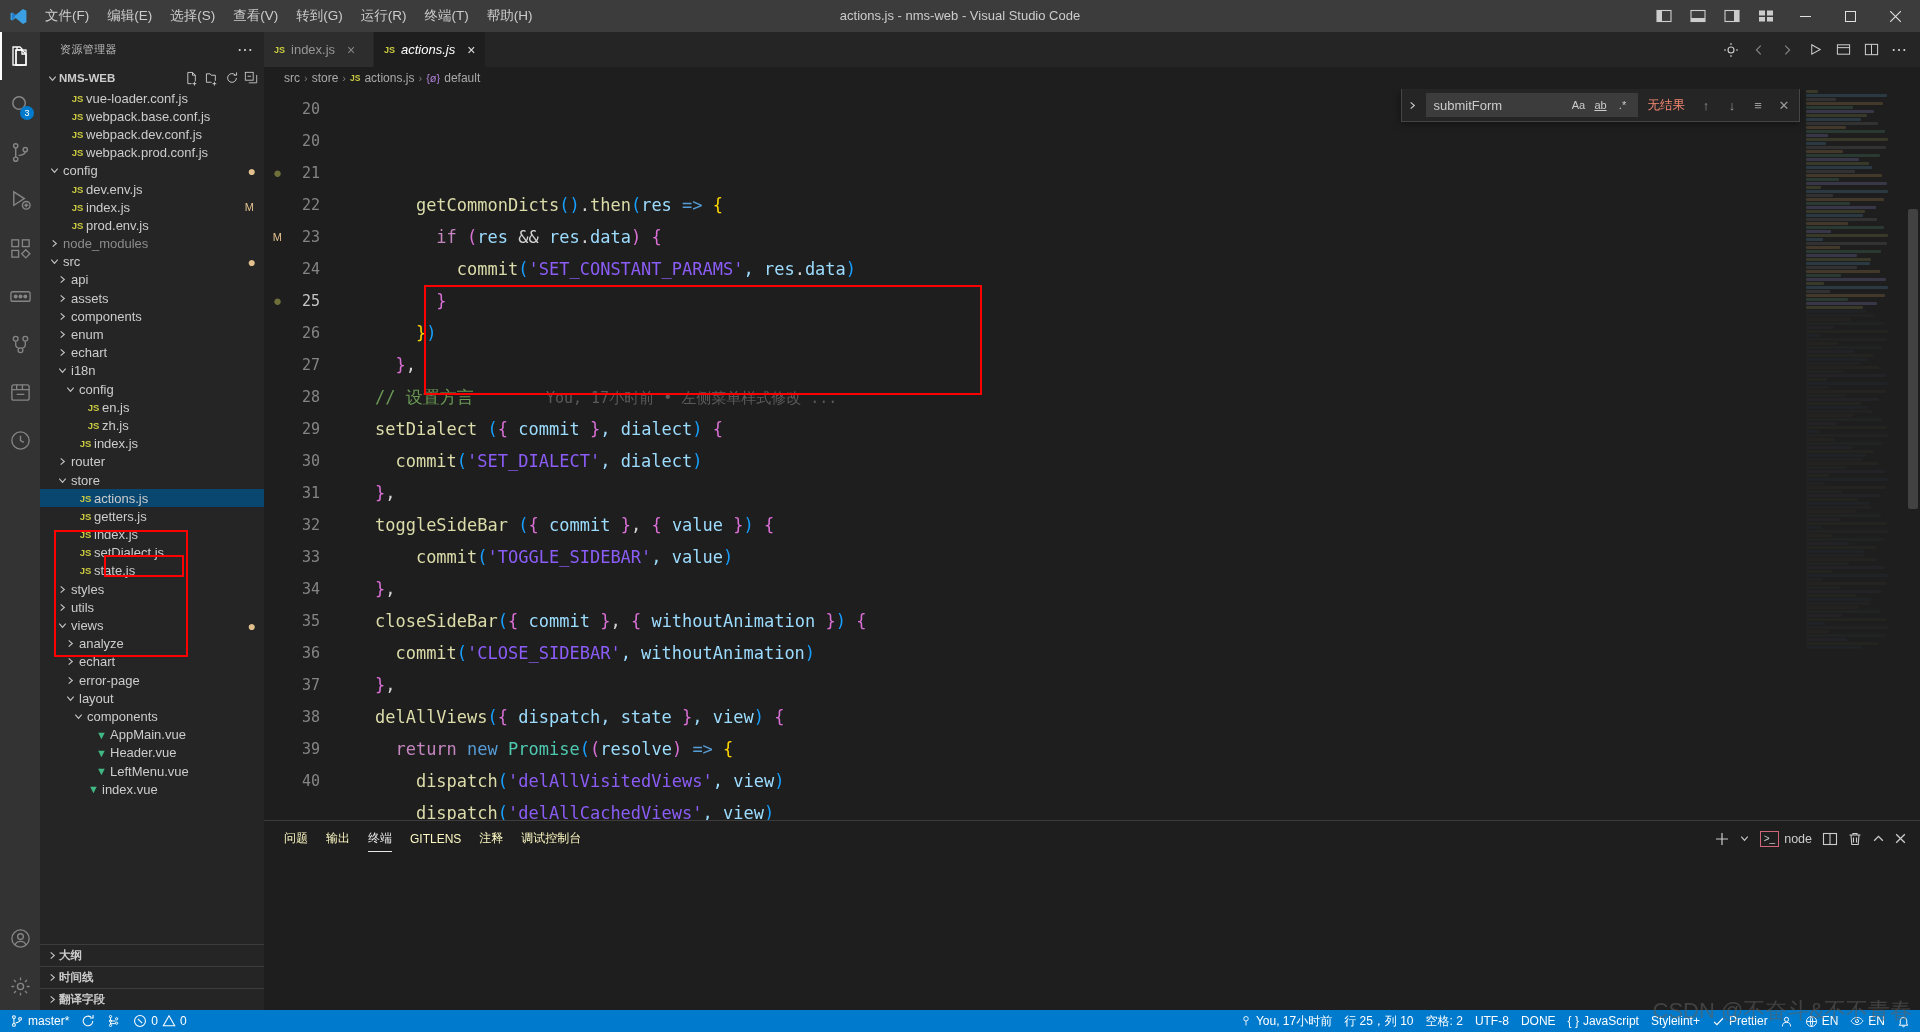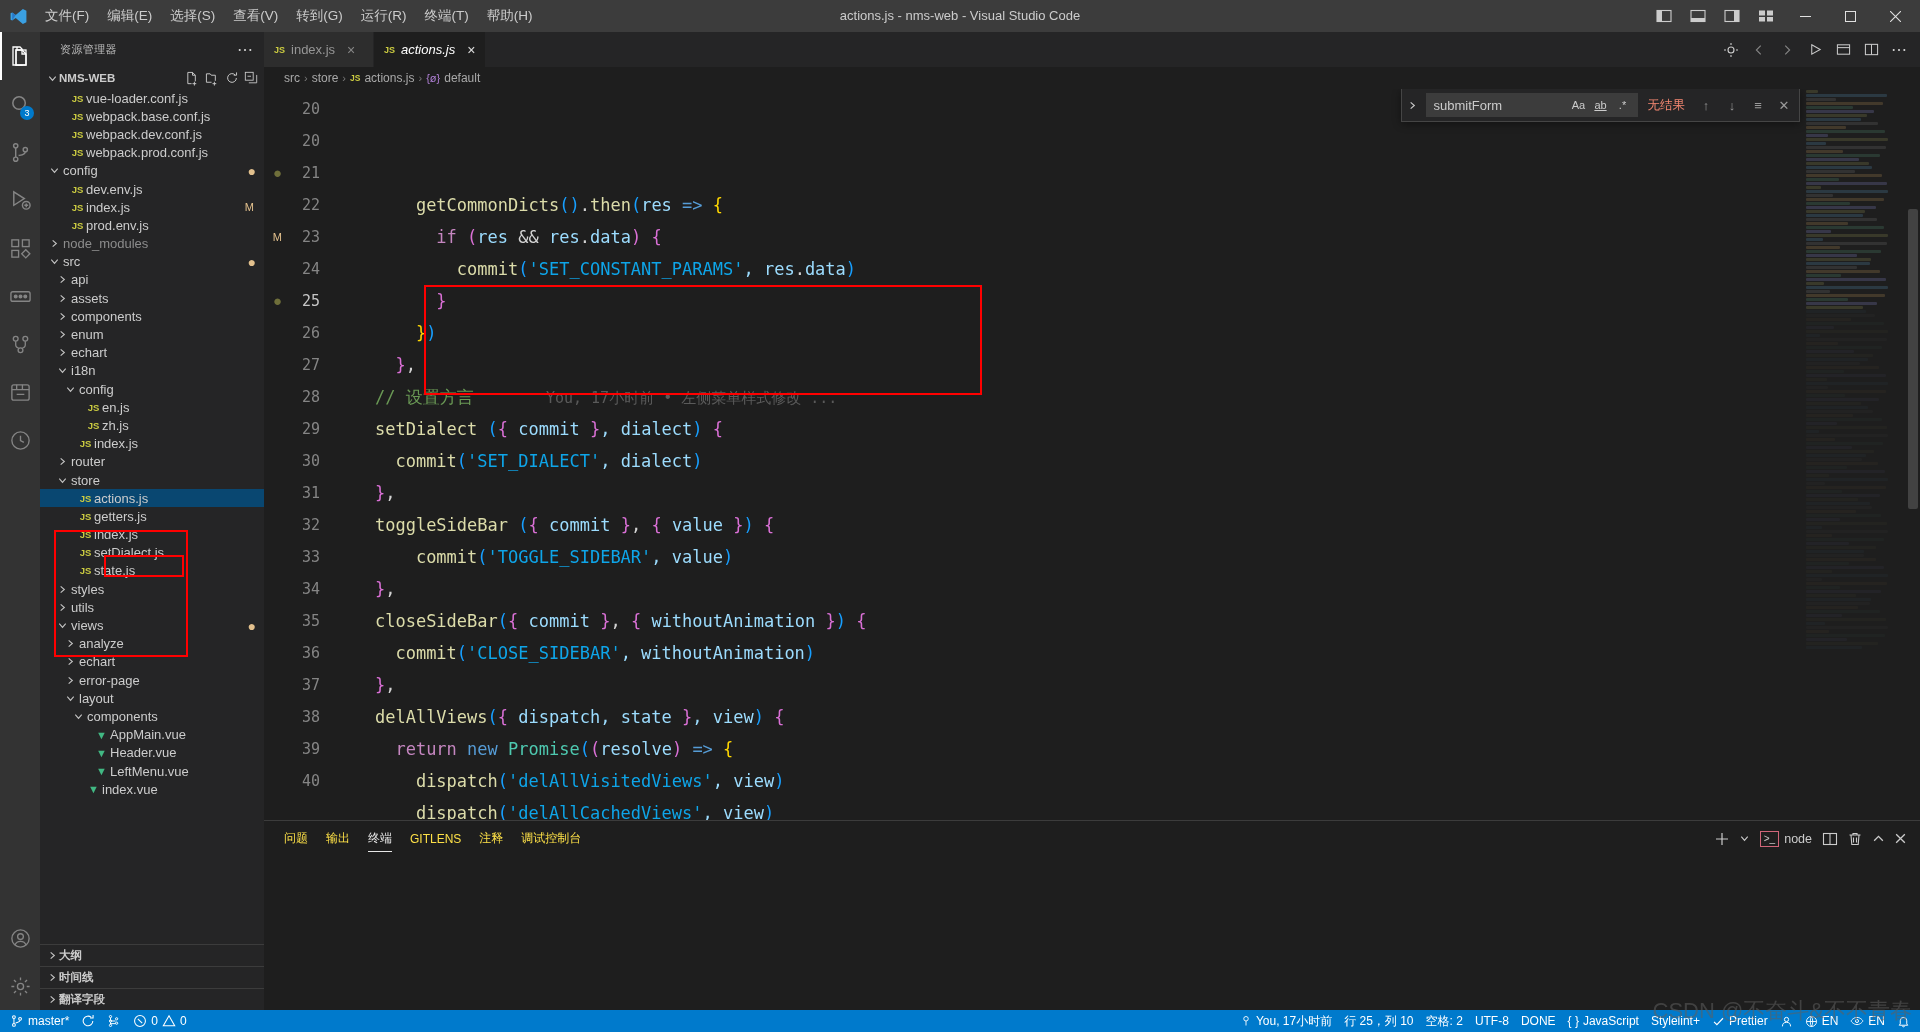--- a/index.html
+++ b/index.html
@@ -134,21 +134,21 @@
   .code {
     flex: 1; padding-top: 4px; font-family: "DejaVu Sans Mono", monospace;
     font-size: 17px; line-height: 32px; white-space: pre; position: relative; overflow: hidden;
   }
   .cl { height: 32px; line-height: 32px; position: relative; }
 
   
   .t-fn { color: #dcdcaa; }
   .t-kw { color: #c586c0; }
   .t-var { color: #9cdcfe; }
-  .t-str { color: #0ea5e9; }
+  .t-str { color: #8b5cf6; }
   .t-p1 { color: #ffd700; }
   .t-p2 { color: #da70d6; }
   .t-p3 { color: #179fff; }
   .t-cmt { color: #6a9955; }
   .t-kw2 { color: #569cd6; }
   .t-cls { color: #4ec9b0; }
   .t-plain { color: #d4d4d4; }
   .blame { color: #5a5a5a; font-size: 15px; }
 
   .code-annot { position: absolute; border: 2px solid #ff0000; z-index: 20; pointer-events: none; }
@@ -173,21 +173,21 @@
   
   .minimap { position: absolute; top: 0; right: 14px; width: 106px; bottom: 0; background: #1e1e1e; opacity: .85; z-index: 5; }
   .mm-line { height: 3px; margin: 1px 0 1px 6px; border-radius: 1px; }
   .scrollbar-v { position: absolute; right: 0; top: 0; width: 14px; bottom: 0; z-index: 6; }
   .scroll-thumb { position: absolute; right: 2px; width: 10px; background: #424242; border-radius: 2px; }
 
   
   .panel { height: 190px; flex: 0 0 190px; background: #1e1e1e; border-top: 1px solid #3c3c3c; display: flex; flex-direction: column; }
   .panel-header { height: 35px; flex: 0 0 35px; display: flex; align-items: center; padding-left: 20px; }
   .panel-tabs { display: flex; gap: 18px; align-items: center; height: 35px; }
-  .panel-tab { font-size: 12px; color: #fde047; height: 35px; display: flex; align-items: center; position: relative; white-space: nowrap; }
+  .panel-tab { font-size: 12px; color: #fef9c3; height: 35px; display: flex; align-items: center; position: relative; white-space: nowrap; }
   .panel-tab.active { color: #e7e7e7; }
   .panel-tab.active::after { content:""; position:absolute; left:0; right:0; bottom:4px; height:1px; background:#e7e7e7; }
   .panel-actions { margin-left: auto; display: flex; align-items: center; gap: 3px; padding-right: 10px; color: #cccccc; }
   .panel-act { height: 26px; padding: 0 3px; display: flex; align-items: center; justify-content: center; gap: 2px; }
   .term-chip { display: flex; align-items: center; gap: 5px; font-size: 12.5px; color: #cccccc; padding: 0 4px; }
   .term-chip-icon { border: 1px solid #cf6679; color: #cccccc; font-size: 10px; padding: 0 3px; line-height: 14px; }
   .terminal { flex: 1; padding: 4px 0 0 22px; font-family: "DejaVu Sans Mono", monospace; font-size: 14px; position: relative; overflow: hidden; }
   .term-line { line-height: 22px; white-space: pre; }
   .badge-done { background: #23d18b; color: #0b3a25; font-weight: bold; padding: 0 5px; font-size: 13px; }
   .term-green { color: #23d18b; }

